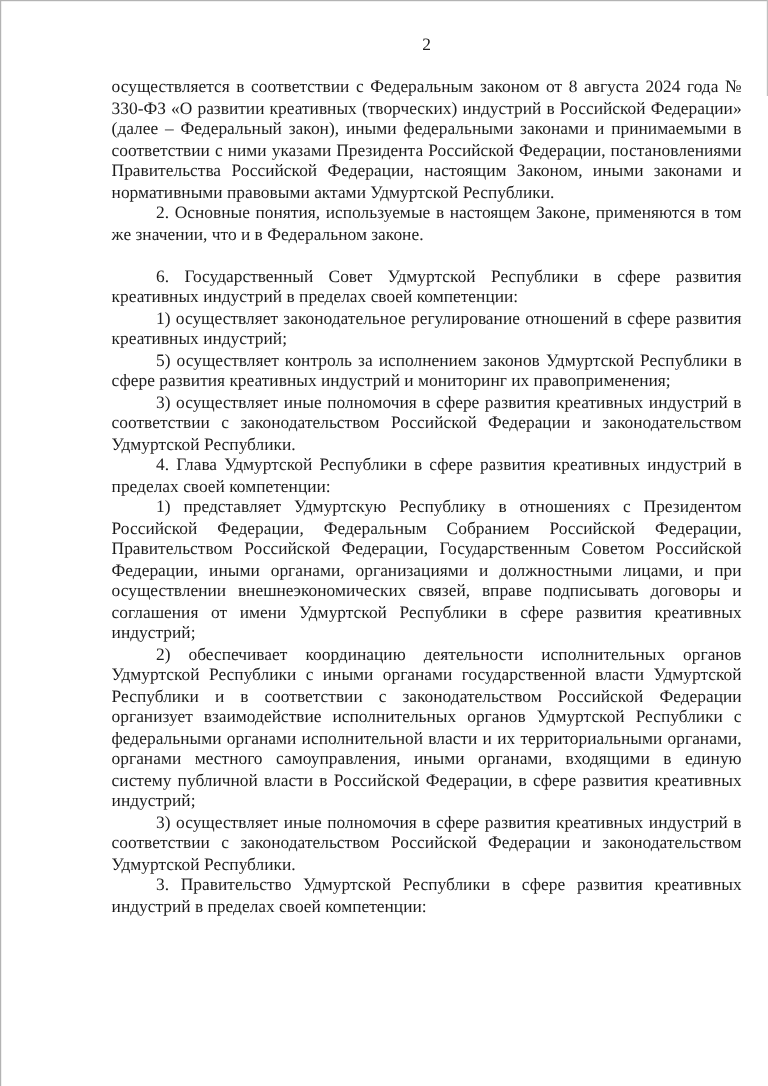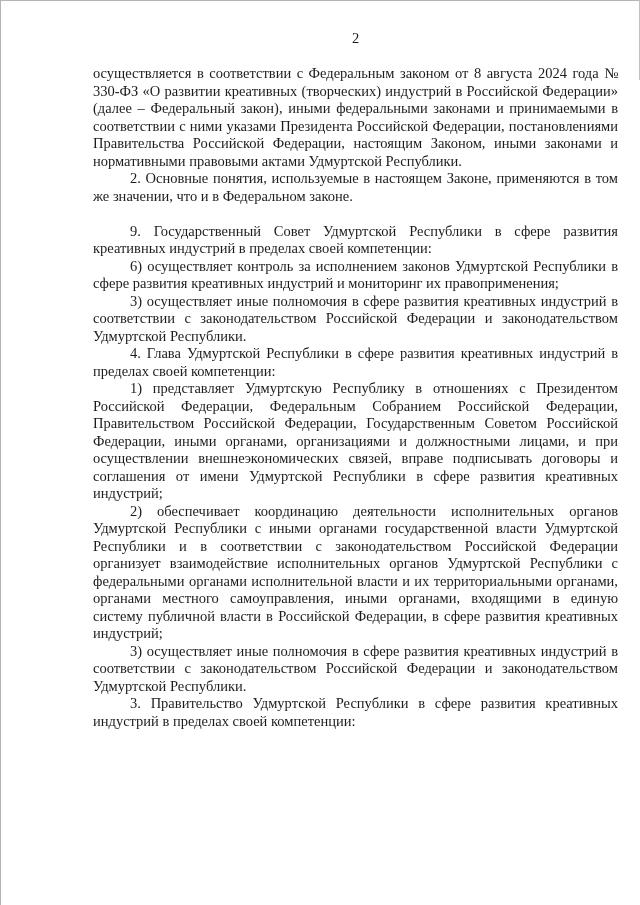--- a/index.html
+++ b/index.html
@@ -58,21 +58,22 @@
   <div class="edge-top"></div>
   <div class="edge-left"></div>
   <div class="edge-right"></div>
 
   <div class="page-number">2</div>
 
   <p class="para">осуществляется в соответствии с Федеральным законом от 8 августа 2024 года № 330-ФЗ «О развитии креативных (творческих) индустрий в Российской Федерации» (далее – Федеральный закон), иными федеральными законами и принимаемыми в соответствии с ними указами Президента Российской Федерации, постановлениями Правительства Российской Федерации, настоящим Законом, иными законами и нормативными правовыми актами Удмуртской Республики.</p>
   <p class="para indent">2. Основные понятия, используемые в настоящем Законе, применяются в том же значении, что и в Федеральном законе.</p>
 
 
-  <p class="para indent gap-top">9. Государственный Совет Удмуртской Республики в сфере развития креативных индустрий в пределах своей компетенции:</p>
-  <p class="para indent">6) осуществляет контроль за исполнением законов Удмуртской Республики в сфере развития креативных индустрий и мониторинг их правоприменения;</p>
+  <p class="para indent gap-top">6. Государственный Совет Удмуртской Республики в сфере развития креативных индустрий в пределах своей компетенции:</p>
+  <p class="para indent">1) осуществляет законодательное регулирование отношений в сфере развития креативных индустрий;</p>
+  <p class="para indent">5) осуществляет контроль за исполнением законов Удмуртской Республики в сфере развития креативных индустрий и мониторинг их правоприменения;</p>
   <p class="para indent">3) осуществляет иные полномочия в сфере развития креативных индустрий в соответствии с законодательством Российской Федерации и законодательством Удмуртской Республики.</p>
   <p class="para indent">4. Глава Удмуртской Республики в сфере развития креативных индустрий в пределах своей компетенции:</p>
   <p class="para indent">1) представляет Удмуртскую Республику в отношениях с Президентом Российской Федерации, Федеральным Собранием Российской Федерации, Правительством Российской Федерации, Государственным Советом Российской Федерации, иными органами, организациями и должностными лицами, и при осуществлении внешнеэкономических связей, вправе подписывать договоры и соглашения от имени Удмуртской Республики в сфере развития креативных индустрий;</p>
   <p class="para indent">2) обеспечивает координацию деятельности исполнительных органов Удмуртской Республики с иными органами государственной власти Удмуртской Республики и в соответствии с законодательством Российской Федерации организует взаимодействие исполнительных органов Удмуртской Республики с федеральными органами исполнительной власти и их территориальными органами, органами местного самоуправления, иными органами, входящими в единую систему публичной власти в Российской Федерации, в сфере развития креативных индустрий;</p>
   <p class="para indent">3) осуществляет иные полномочия в сфере развития креативных индустрий в соответствии с законодательством Российской Федерации и законодательством Удмуртской Республики.</p>
   <p class="para indent">3. Правительство Удмуртской Республики в сфере развития креативных индустрий в пределах своей компетенции:</p>
 </div>
 
 </body></html>

